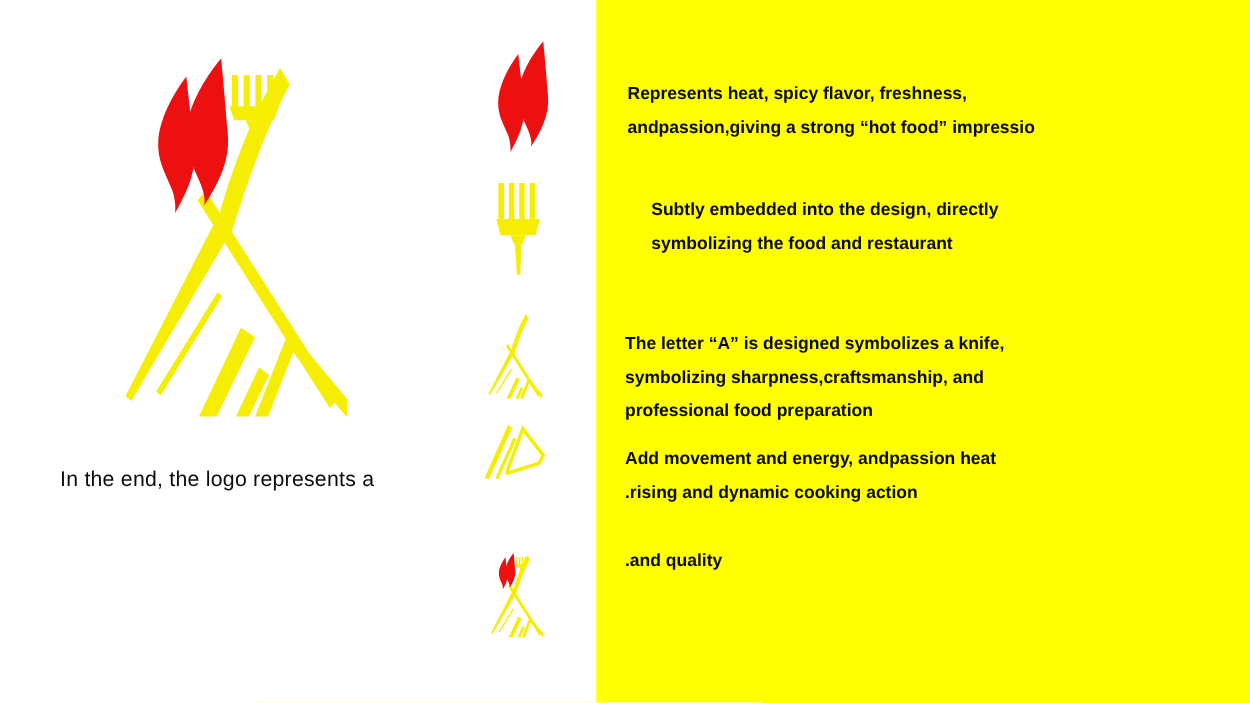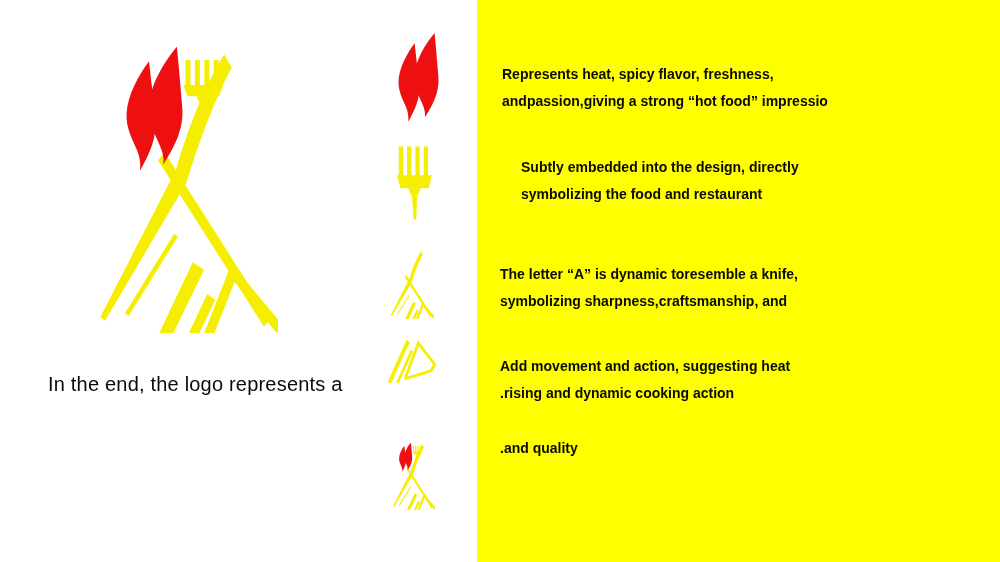--- a/index.html
+++ b/index.html
@@ -16,21 +16,21 @@
     font-family:"Liberation Sans","DejaVu Sans",sans-serif;color:var(--text-color);
   }
   .yellow-panel{
     position:absolute;left:477px;top:0;width:523px;height:562px;
     background:var(--panel-yellow);
   }
   .defs-store{position:absolute;width:0;height:0;overflow:hidden;}
   .main-logo{position:absolute;left:89px;top:40px;width:189px;height:298px;}
   .left-caption{
     position:absolute;left:48px;top:372px;
-    font-size:20px;line-height:24px;font-weight:400;letter-spacing:0.2px;
+    font-size:17px;line-height:24px;font-weight:400;letter-spacing:0.2px;
     white-space:nowrap;
   }
   .annotation{
     position:absolute;left:500px;width:490px;
     font-size:14px;line-height:27px;font-weight:700;
     white-space:nowrap;
   }
   .annotation.b1{left:502px;top:61px;}
   .annotation.b2{left:521px;top:154px;}
   .annotation.b3{left:500px;top:261px;}
@@ -121,24 +121,25 @@
 
   <div class="annotation b1">
     <div>Represents heat, spicy flavor, freshness,</div>
     <div>andpassion,giving a strong “hot food” impressio</div>
   </div>
   <div class="annotation b2">
     <div>Subtly embedded into the design, directly</div>
     <div>symbolizing the food and restaurant</div>
   </div>
   <div class="annotation b3">
-    <div>The letter “A” is dynamic toresemble a knife,</div>
+    <div>The letter “A” is designed symbolizes a knife,</div>
     <div>symbolizing sharpness,craftsmanship, and</div>
+    <div>professional food preparation</div>
   </div>
   <div class="annotation b4">
-    <div>Add movement and action, suggesting heat</div>
+    <div>Add movement and energy, andpassion heat</div>
     <div>.rising and dynamic cooking action</div>
   </div>
   <div class="annotation b5">
     <div>.and quality</div>
   </div>
 
 </div>
 
 </body></html>

